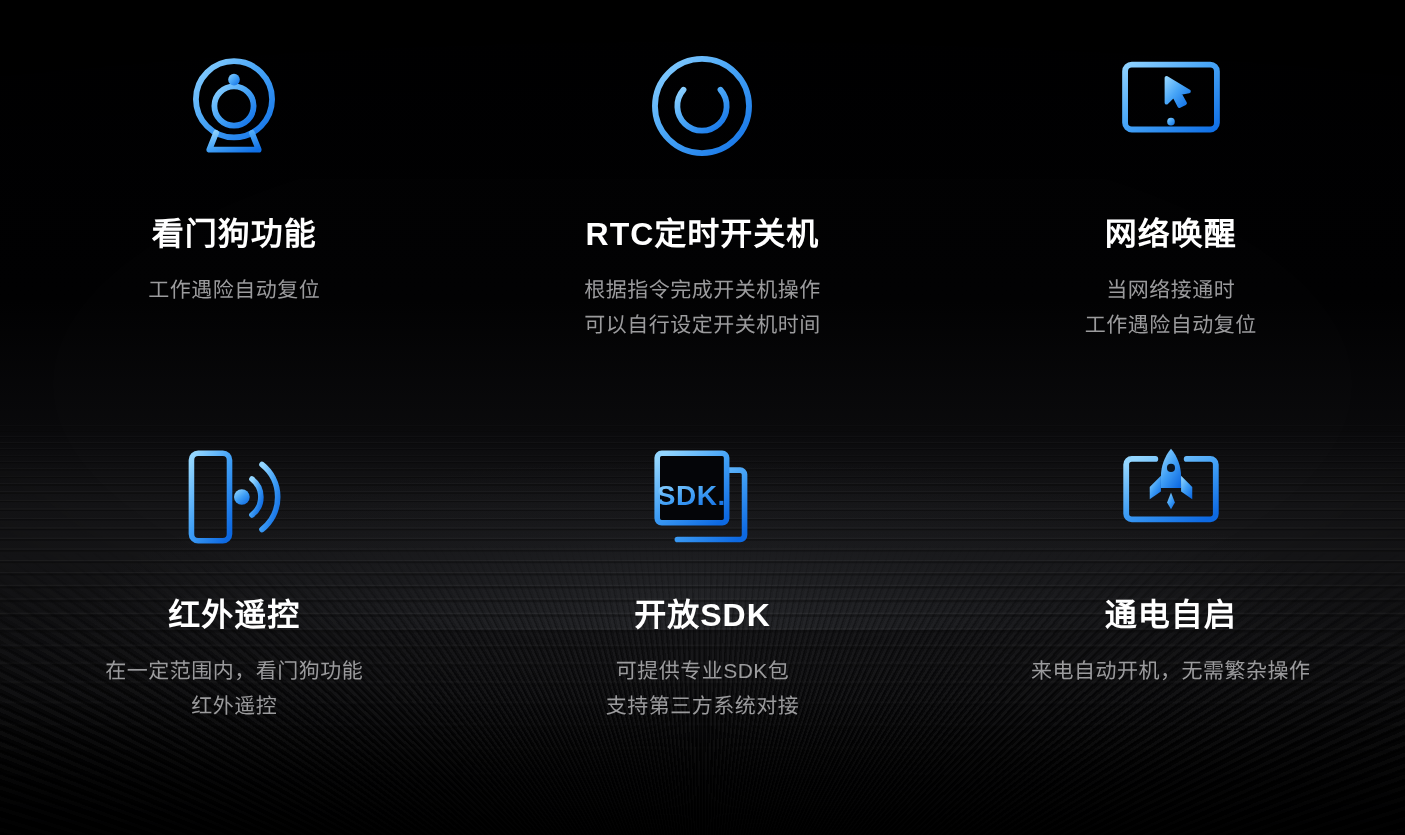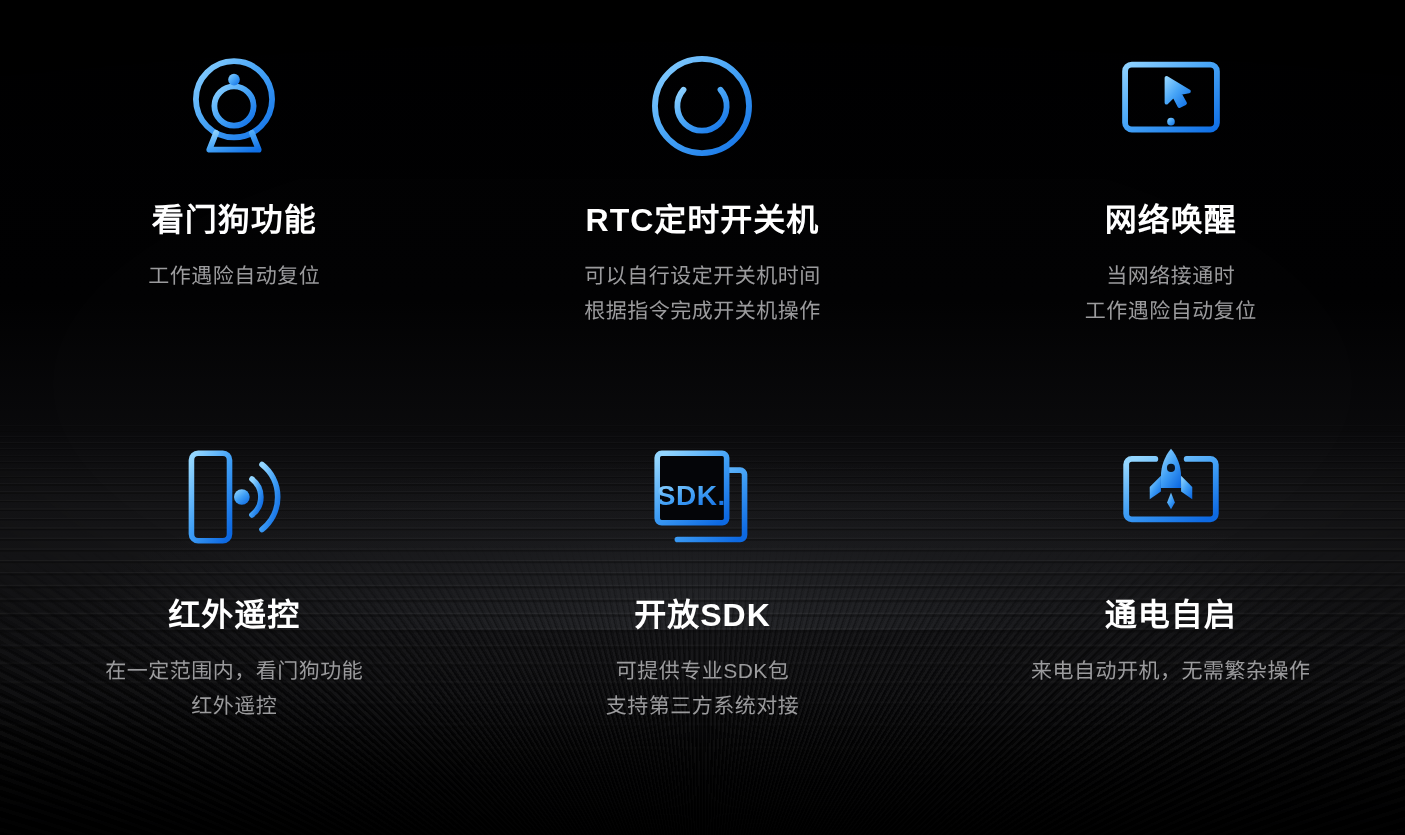--- a/index.html
+++ b/index.html
@@ -137,21 +137,21 @@
   .icon-wrap svg{ display:block; width:112px; height:112px; overflow:visible; }
 
   .f-title{
     color:#ffffff;
     font-size:32px;
     font-weight:700;
     letter-spacing:1px;
     line-height:1;
     white-space:nowrap;
   }
-  .row1 .f-title{ margin-top:36px; }
+  .row1 .f-title{ margin-top:50px; }
   .row2 .f-title{ margin-top:40px; }
 
   .f-desc{
     color:#9b9b9d;
     font-size:21px;
     font-weight:400;
     line-height:35px;
     letter-spacing:.5px;
     margin-top:22px;
     white-space:nowrap;
@@ -205,22 +205,22 @@
     <div class="cell row1">
       <div class="icon-wrap">
         <svg viewBox="0 0 100 100" fill="none" stroke="url(#gradBlue)" stroke-width="5.2" stroke-linecap="round" stroke-linejoin="round">
           <circle cx="50" cy="50" r="42"></circle>
           <path d="M33.5 35.5 A 22 22 0 1 0 66.5 35.5"></path>
           <line x1="50" y1="23" x2="50" y2="52"></line>
         </svg>
       </div>
       <div class="f-title">RTC定时开关机</div>
       <div class="f-desc">
+        <span>根据指令完成开关机操作</span>
         <span>可以自行设定开关机时间</span>
-        <span>根据指令完成开关机操作</span>
       </div>
     </div>
 
     <div class="cell row1">
       <div class="icon-wrap">
         <svg viewBox="0 0 100 100" fill="none" stroke="url(#gradBlue)" stroke-width="5.2" stroke-linecap="round" stroke-linejoin="round">
           <rect x="9" y="13" width="82" height="58" rx="6"></rect>
           <line x1="10" y1="56.5" x2="90" y2="56.5"></line>
           <circle cx="50" cy="64" r="3.4" fill="url(#gradBlue)" stroke="none"></circle>
           <path d="M50 71 L50 85"></path>

